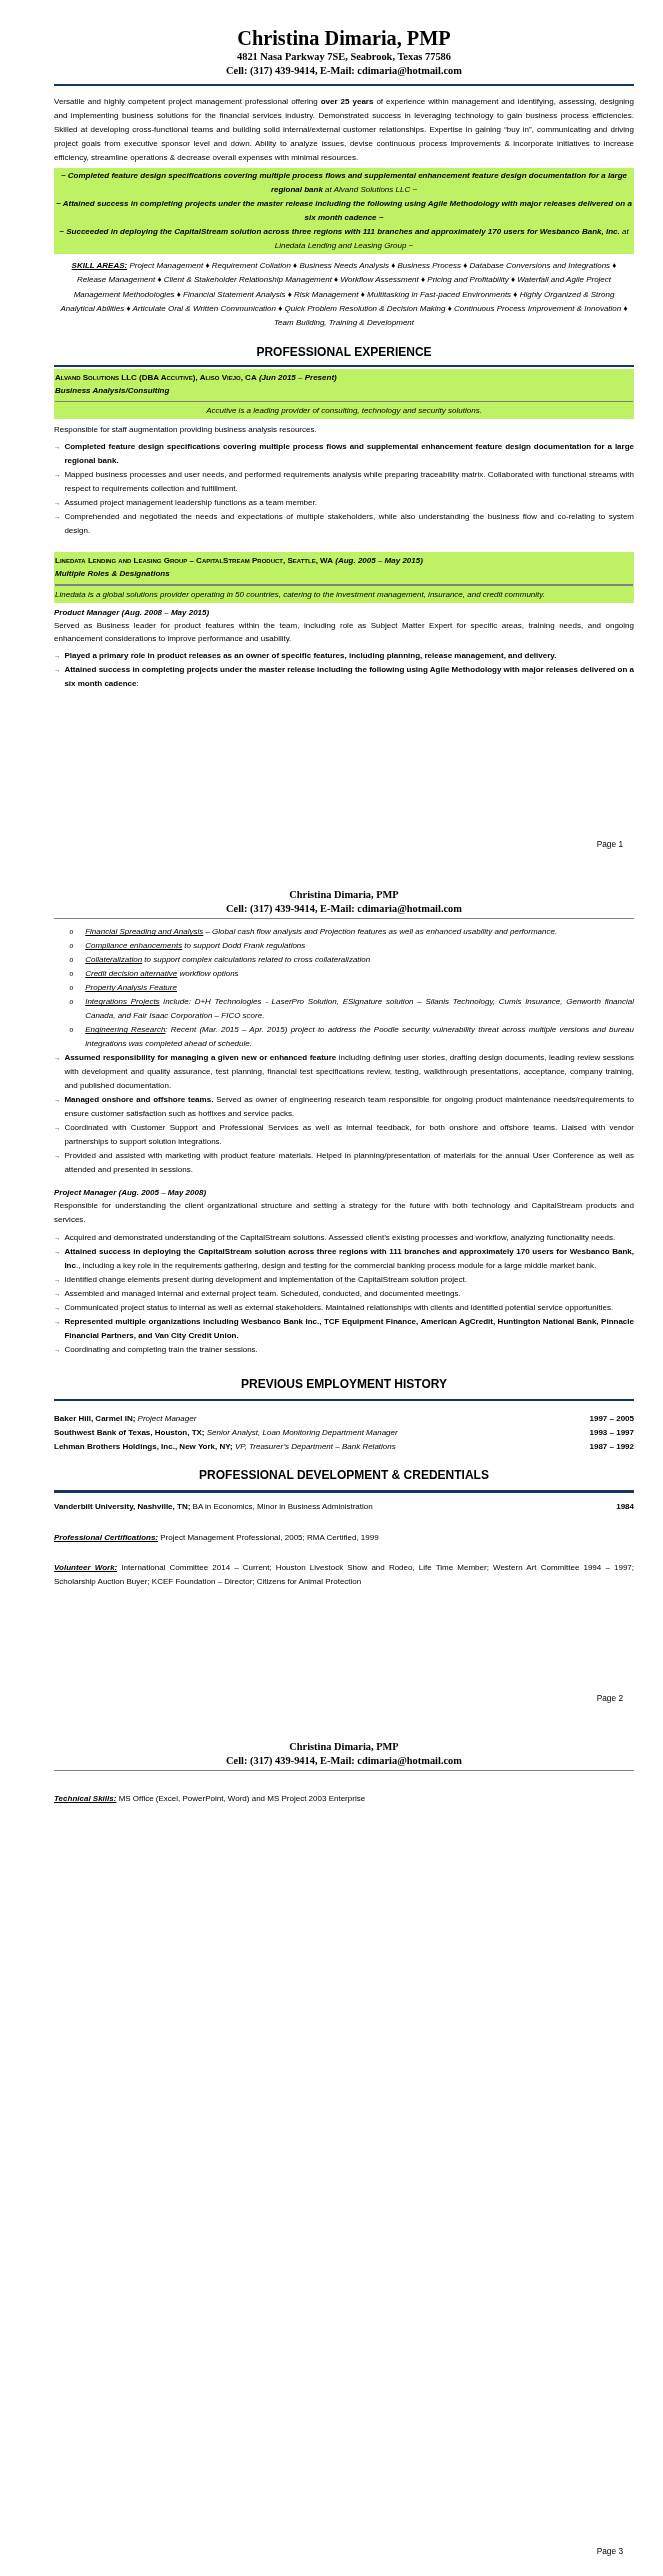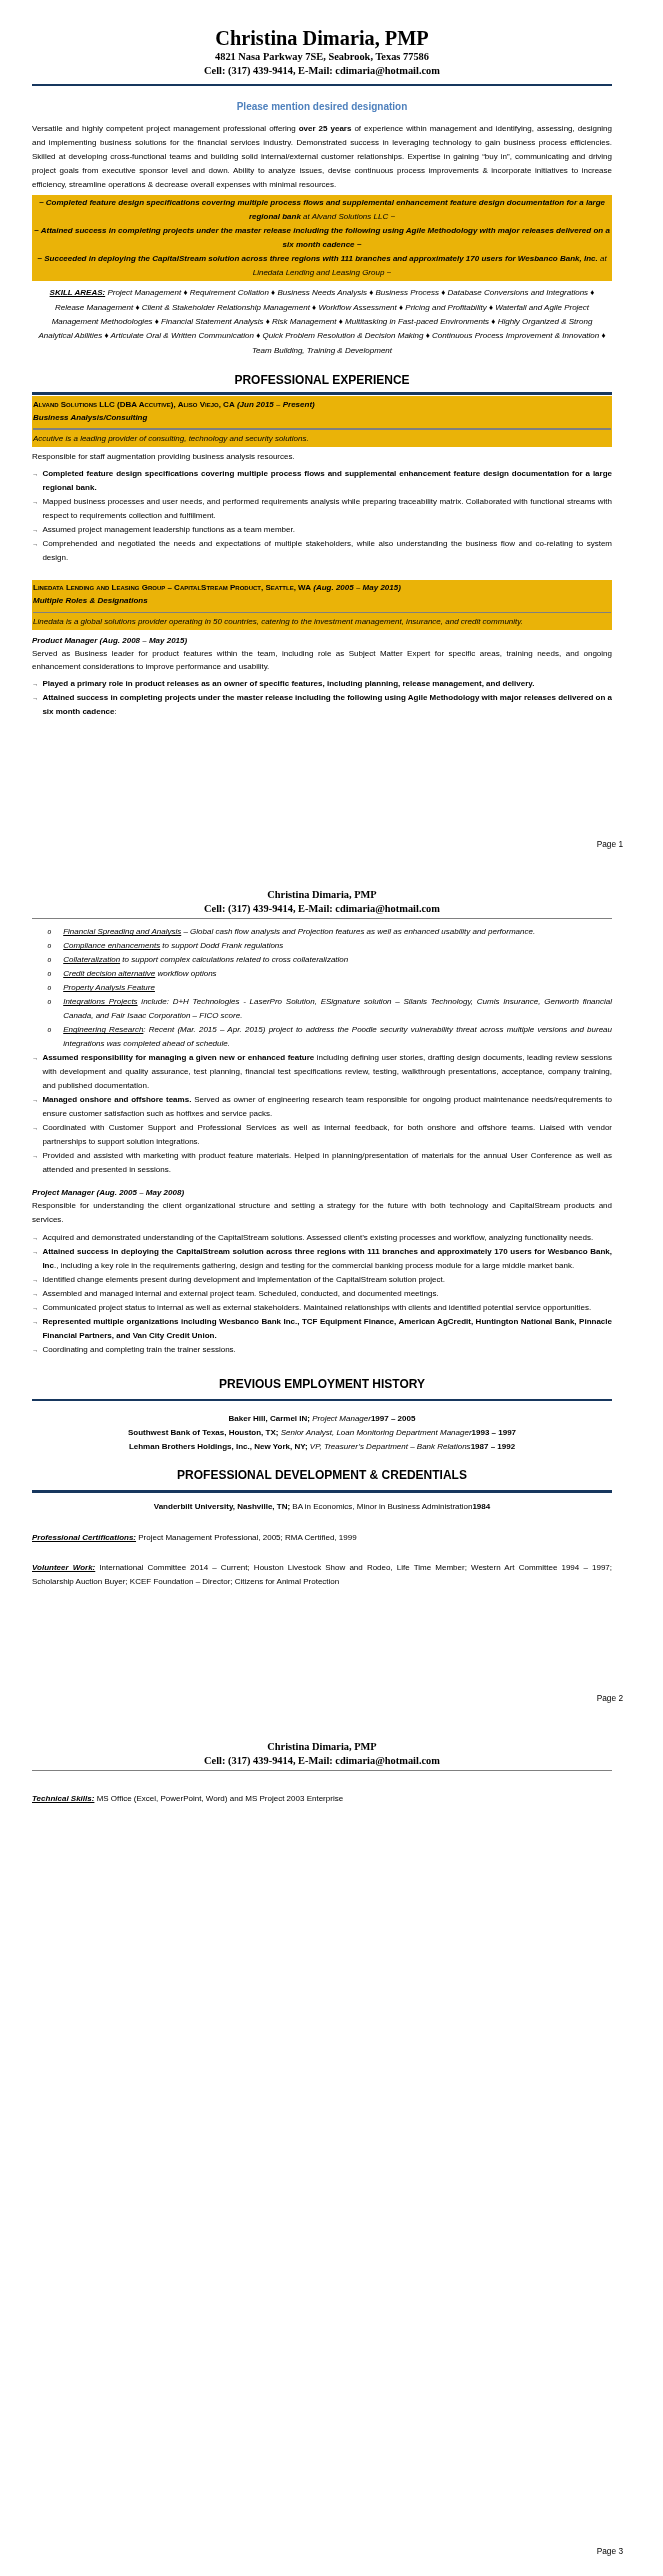--- a/index.html
+++ b/index.html
@@ -8,56 +8,55 @@
       width: 664px;
       height: 2576px;
       position: relative;
       font-family: "Liberation Sans", sans-serif;
       color: #000;
       font-size: 8px;
       line-height: 13px;
       overflow: hidden;
     }
     .page { position: absolute; left: 0; width: 664px; }
-    .content { position: absolute; left: 32px; width: 580px; }
+    .content { position: absolute; left: 54px; width: 580px; }
     .serif { font-family: "Liberation Serif", serif; font-weight: bold; text-align: center; }
     .name-main { font-size: 20.3px; line-height: 24px; }
     .addr { font-size: 10.4px; line-height: 13.5px; }
     .name-small { font-size: 10.4px; line-height: 13.5px; }
     .rule-blue { height: 2.6px; background: #17375e; }
     .rule-gray { height: 1px; background: #808080; }
     .designation { color: #4f81bd; font-weight: bold; text-align: center; font-size: 10px; line-height: 13.5px; }
     .justify { text-align: justify; }
-    .shade { background: #eab308; }
+    .shade { background: #bef264; }
     .center { text-align: center; }
     .bi { font-weight: bold; font-style: italic; }
     .i { font-style: italic; }
     .u { text-decoration: underline; }
     .section-title { text-align: center; font-weight: bold; font-size: 12px; line-height: 13.5px; }
     .smallcaps { font-variant: small-caps; font-weight: bold; }
     ul.arrows { list-style: none; }
     ul.arrows > li { position: relative; padding-left: 10.4px; text-align: justify; }
     ul.arrows > li::before { content: "\2192"; position: absolute; left: 0; top: 0; font-size: 6.2px; }
     ul.circles { list-style: none; margin-left: 15.6px; }
     ul.circles > li { position: relative; padding-left: 15.6px; text-align: justify; }
     ul.circles > li::before { content: "o"; position: absolute; left: 0; top: 0; font-size: 6.8px; }
     .page-num { position: absolute; right: 41px; font-size: 8.3px; }
-    .row { display: flex; justify-content: center; }
+    .row { display: flex; justify-content: space-between; }
     .year { font-weight: bold; }
   </style>
 </head>
 <body>
 
 <div class="page" style="top:0; height:859px;">
   <div class="content" style="top:26px;">
     <div class="serif name-main">Christina Dimaria, PMP</div>
     <div class="serif addr">4821 Nasa Parkway 7SE, Seabrook, Texas 77586</div>
     <div class="serif addr">Cell: (317) 439-9414, E-Mail: cdimaria@hotmail.com</div>
     <div class="rule-blue" style="margin-top:6.8px;"></div>
-    <div class="designation" style="margin-top:14px;">Please mention desired designation</div>
 
     <p class="justify" style="margin-top:8.3px; line-height:14px;">
       <span>Versatile and highly competent project management professional offering </span><b>over 25 years</b><span> of experience within management and identifying, assessing, designing and implementing business solutions for the financial services industry. Demonstrated success in leveraging technology to gain business process efficiencies. Skilled at developing cross-functional teams and building solid internal/external customer relationships. Expertise in gaining “buy in”, communicating and driving project goals from executive sponsor level and down. Ability to analyze issues, devise continuous process improvements &amp; incorporate initiatives to increase efficiency, streamline operations &amp; decrease overall expenses with minimal resources.</span>
     </p>
 
     <div class="shade center" style="margin-top:3.1px; padding:1px 2.1px; line-height:14px;">
       <div><span class="bi">~ Completed feature design specifications covering multiple process flows and supplemental enhancement feature design documentation for a large regional bank</span><span class="i"> at Alvand Solutions LLC ~</span></div>
       <div><span class="bi">~ Attained success in completing projects under the master release including the following using Agile Methodology with major releases delivered on a six month cadence ~</span><span class="i"></span></div>
       <div><span class="bi">~ Succeeded in deploying the CapitalStream solution across three regions with 111 branches and approximately 170 users for Wesbanco Bank, Inc.</span><span class="i"> at Linedata Lending and Leasing Group ~</span></div>
     </div>
@@ -66,21 +65,21 @@
       <span class="bi u">SKILL AREAS:</span><span> Project Management ♦ Requirement Collation ♦ Business Needs Analysis ♦ Business Process ♦ Database Conversions and Integrations ♦ Release Management ♦ Client &amp; Stakeholder Relationship Management ♦ Workflow Assessment ♦ Pricing and Profitability ♦ Waterfall and Agile Project Management Methodologies ♦ Financial Statement Analysis ♦ Risk Management ♦ Multitasking in Fast-paced Environments ♦ Highly Organized &amp; Strong Analytical Abilities ♦ Articulate Oral &amp; Written Communication ♦ Quick Problem Resolution &amp; Decision Making ♦ Continuous Process Improvement &amp; Innovation ♦ Team Building, Training &amp; Development</span>
     </p>
 
     <div class="section-title" style="margin-top:15.6px;">PROFESSIONAL EXPERIENCE</div>
     <div class="rule-blue" style="margin-top:5.2px;"></div>
 
     <div class="shade" style="margin-top:1.6px; padding:1.6px 1px 0 1px;">
       <div><span class="smallcaps">Alvand Solutions LLC (DBA Accutive), Aliso Viejo, CA</span><span class="bi"> (Jun 2015 – Present)</span></div>
       <div class="bi">Business Analysis/Consulting</div>
       <div class="rule-gray" style="margin-top:4.2px; height:1.6px;"></div>
-      <div class="i" style="padding:2.1px 0;">Accutive is a leading provider of consulting, technology and security solutions.</div>
+      <div class="i" style="padding:2.1px 0;text-align:center;">Accutive is a leading provider of consulting, technology and security solutions.</div>
     </div>
     <p style="margin-top:3.1px;">Responsible for staff augmentation providing business analysis resources.</p>
     <ul class="arrows" style="margin-top:4.2px; line-height:14px;">
       <li><b>Completed feature design specifications covering multiple process flows and supplemental enhancement feature design documentation for a large regional bank.</b><span></span></li>
       <li><span>Mapped business processes and user needs, and performed requirements analysis while preparing traceability matrix. Collaborated with functional streams with respect to requirements collection and fulfillment.</span></li>
       <li><span>Assumed project management leadership functions as a team member.</span></li>
       <li><span>Comprehended and negotiated the needs and expectations of multiple stakeholders, while also understanding the business flow and co-relating to system design.</span></li>
     </ul>
 
     <div class="shade" style="margin-top:14.6px; padding:1.6px 1px 0 1px;">

